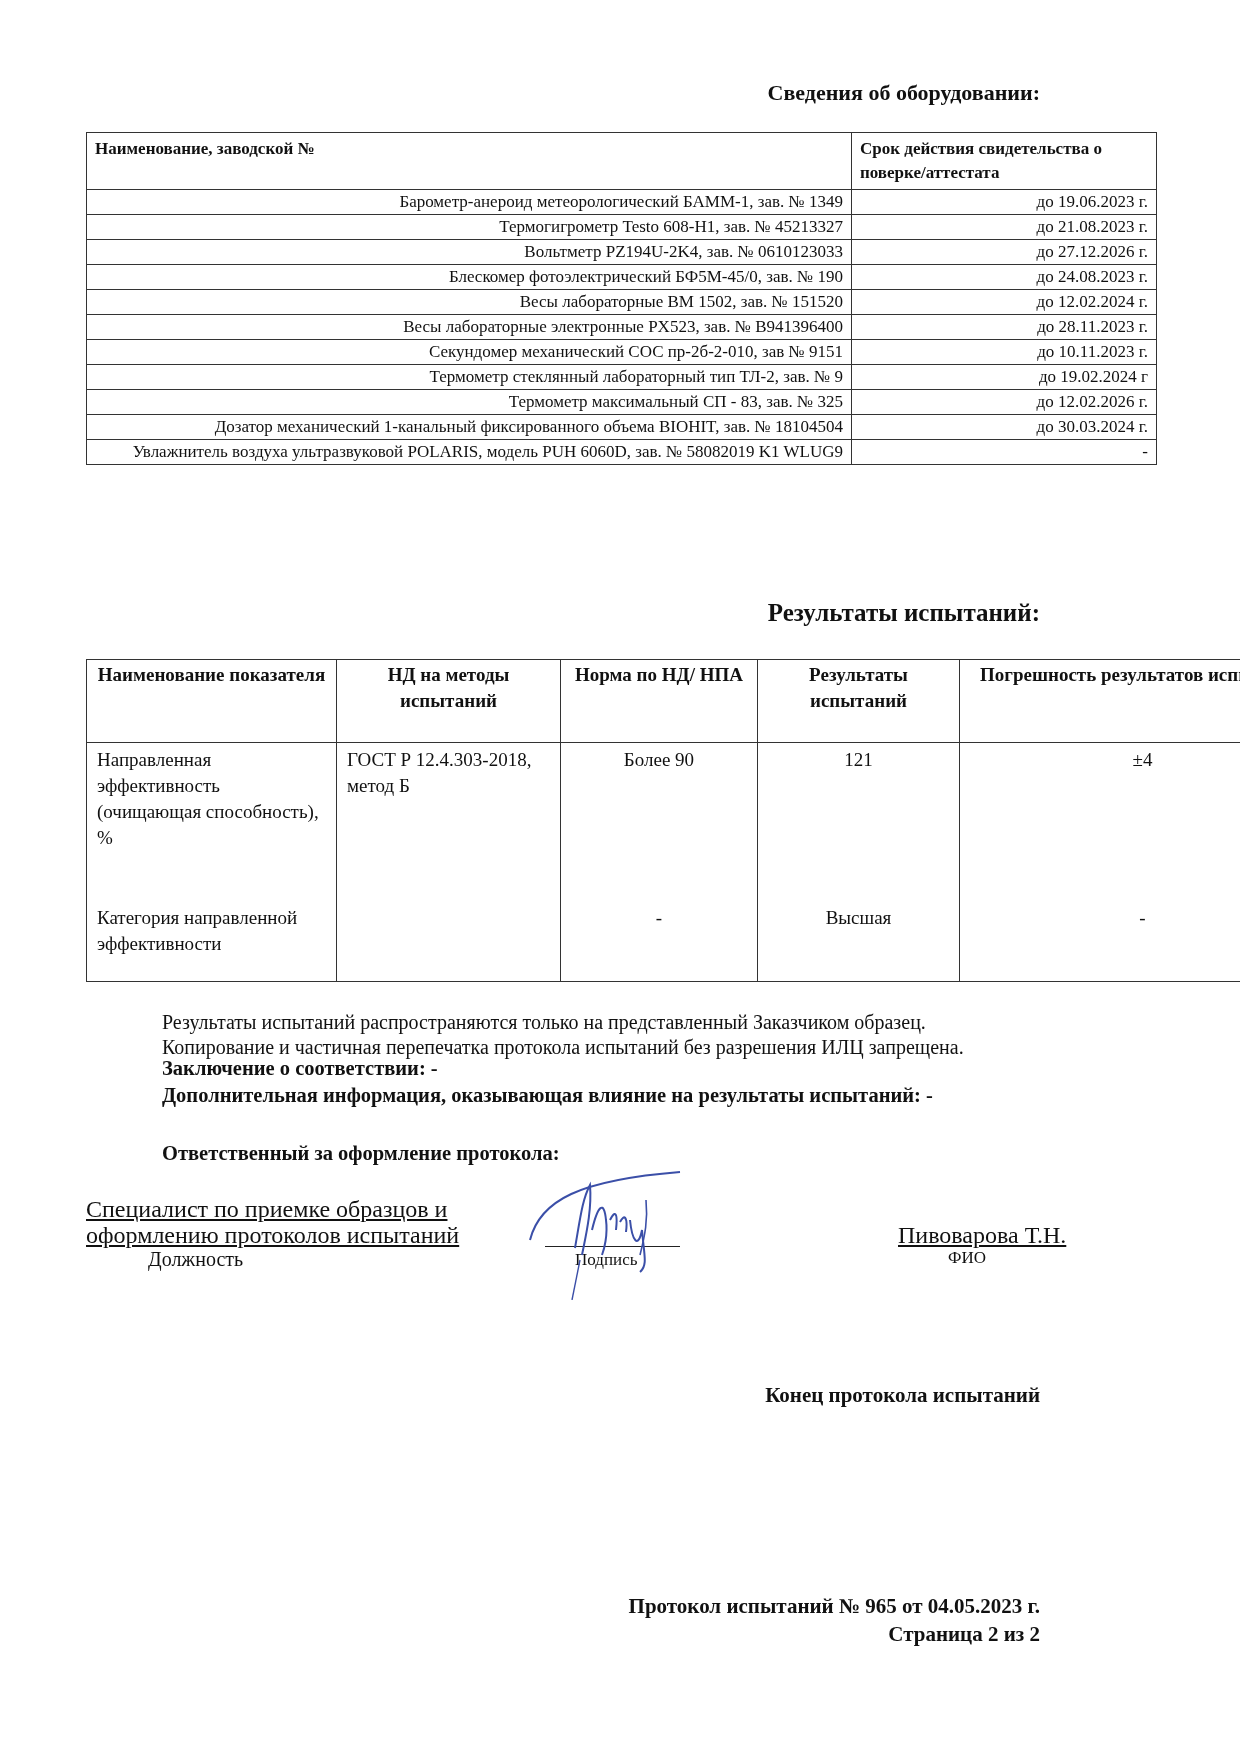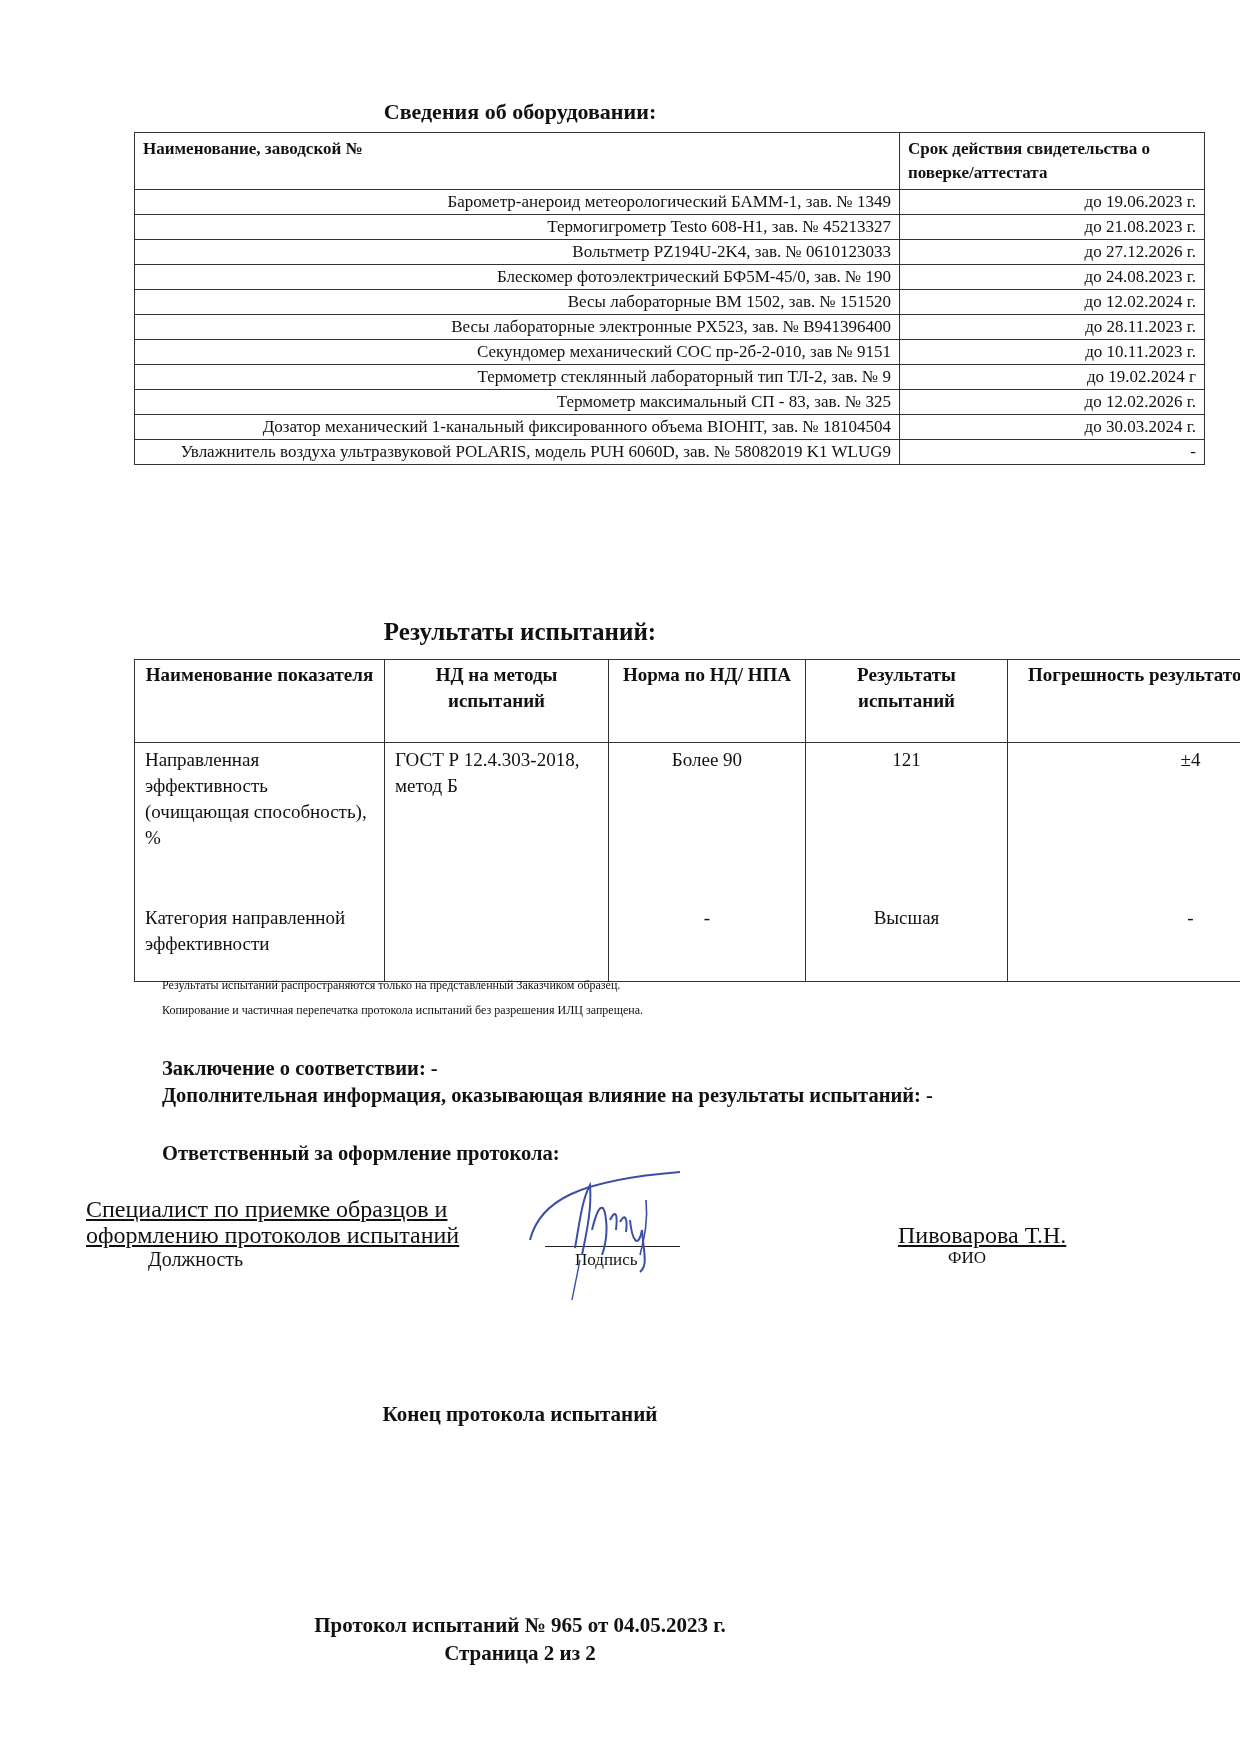--- a/index.html
+++ b/index.html
@@ -1,27 +1,27 @@
 <!DOCTYPE html>
 <html><head>
 <meta charset="utf-8">
 <style>
   html, body { margin:0; padding:0; background:#ffffff; }
   body { width:1240px; height:1754px; position:relative; overflow:hidden; font-family:"Liberation Serif", serif; color:#111; }
   .abs { position:absolute; }
-  .h-title { font-weight:bold; font-size:22px; text-align:center; left:0; width:1040px;margin-top:19px; }
-  table { border-collapse:collapse; position:absolute;margin-left:48px; }
+  .h-title { font-weight:bold; font-size:22px; text-align:right; left:0; width:1040px; }
+  table { border-collapse:collapse; position:absolute; }
   .eq td, .eq th { border:1.5px solid #333; font-size:17px; padding:0 8px; vertical-align:top; text-align:left; line-height:24px; }
   .eq th { font-weight:bold; height:52px; padding-top:4px; }
   .eq td { height:24px;text-align:right; }
   .res td, .res th { border:1.5px solid #333; font-size:19px; vertical-align:top; line-height:26px; }
   .res th { font-weight:bold; text-align:center; height:78px; padding:2px 4px; }
   .res td { padding:4px 10px; }
   .res td.c { text-align:center; }
-  .note { font-size:12px; left:162px; }
+  .note { font-size:20px; left:162px;margin-top:33px; }
   .bold-line { font-weight:bold; font-size:20.5px; left:162px; }
   .sig-text { font-size:24px; }
   .ul { text-decoration:underline; }
 </style>
 </head>
 <body>
 
 <div class="abs h-title" style="top:80px;">Сведения об оборудовании:</div>
 
 <table class="eq" style="left:86px; top:132px; width:1071px;">

